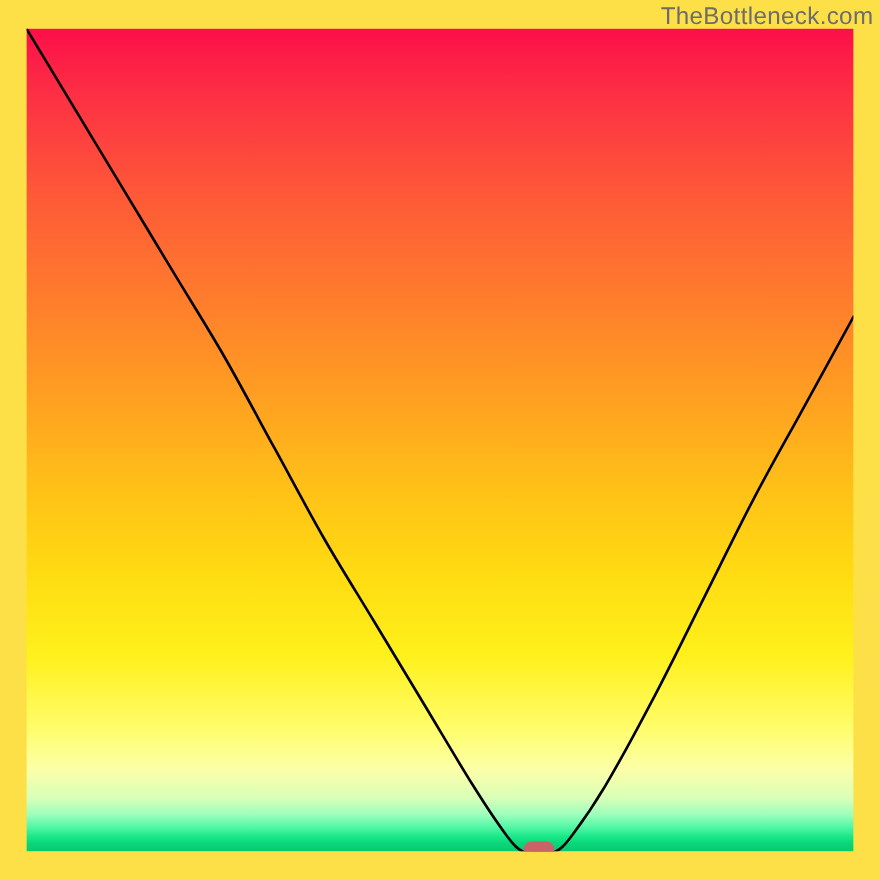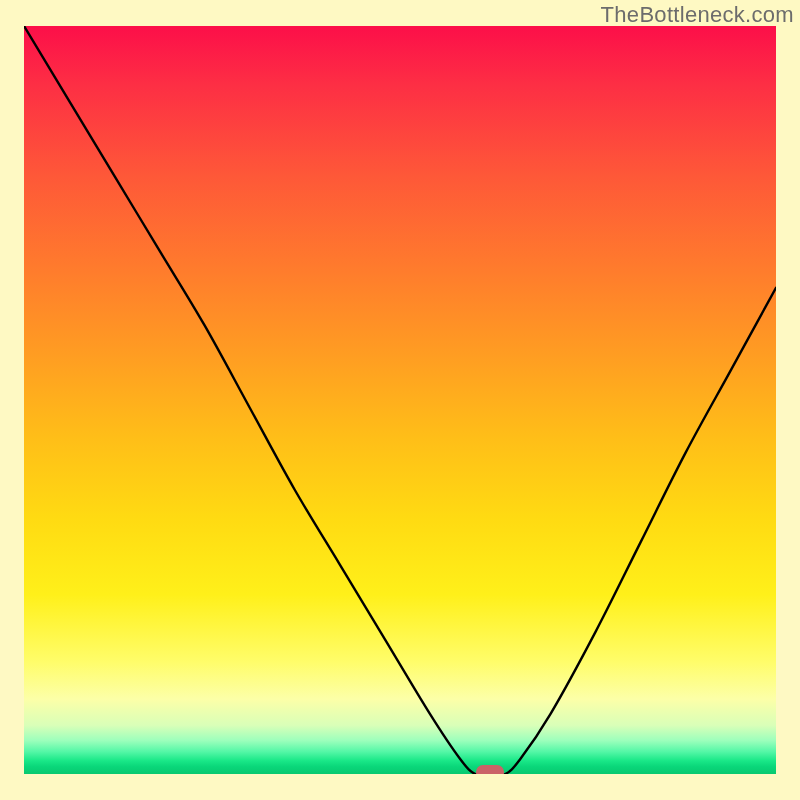--- a/index.html
+++ b/index.html
@@ -10,21 +10,21 @@
     background: #000;
     position: relative;
     font-family: Arial, Helvetica, sans-serif;
   }
   .outer-frame {
     position: absolute;
     top: 0;
     left: 0;
     width: 800px;
     height: 800px;
-    background: #fef9c3;
+    background: #fde047;
   }
   .watermark {
     position: absolute;
     top: 2px;
     right: 6px;
     color: #6c6c6c;
     font-size: 22px;
     font-weight: 500;
     letter-spacing: 0.3px;
     z-index: 10;

